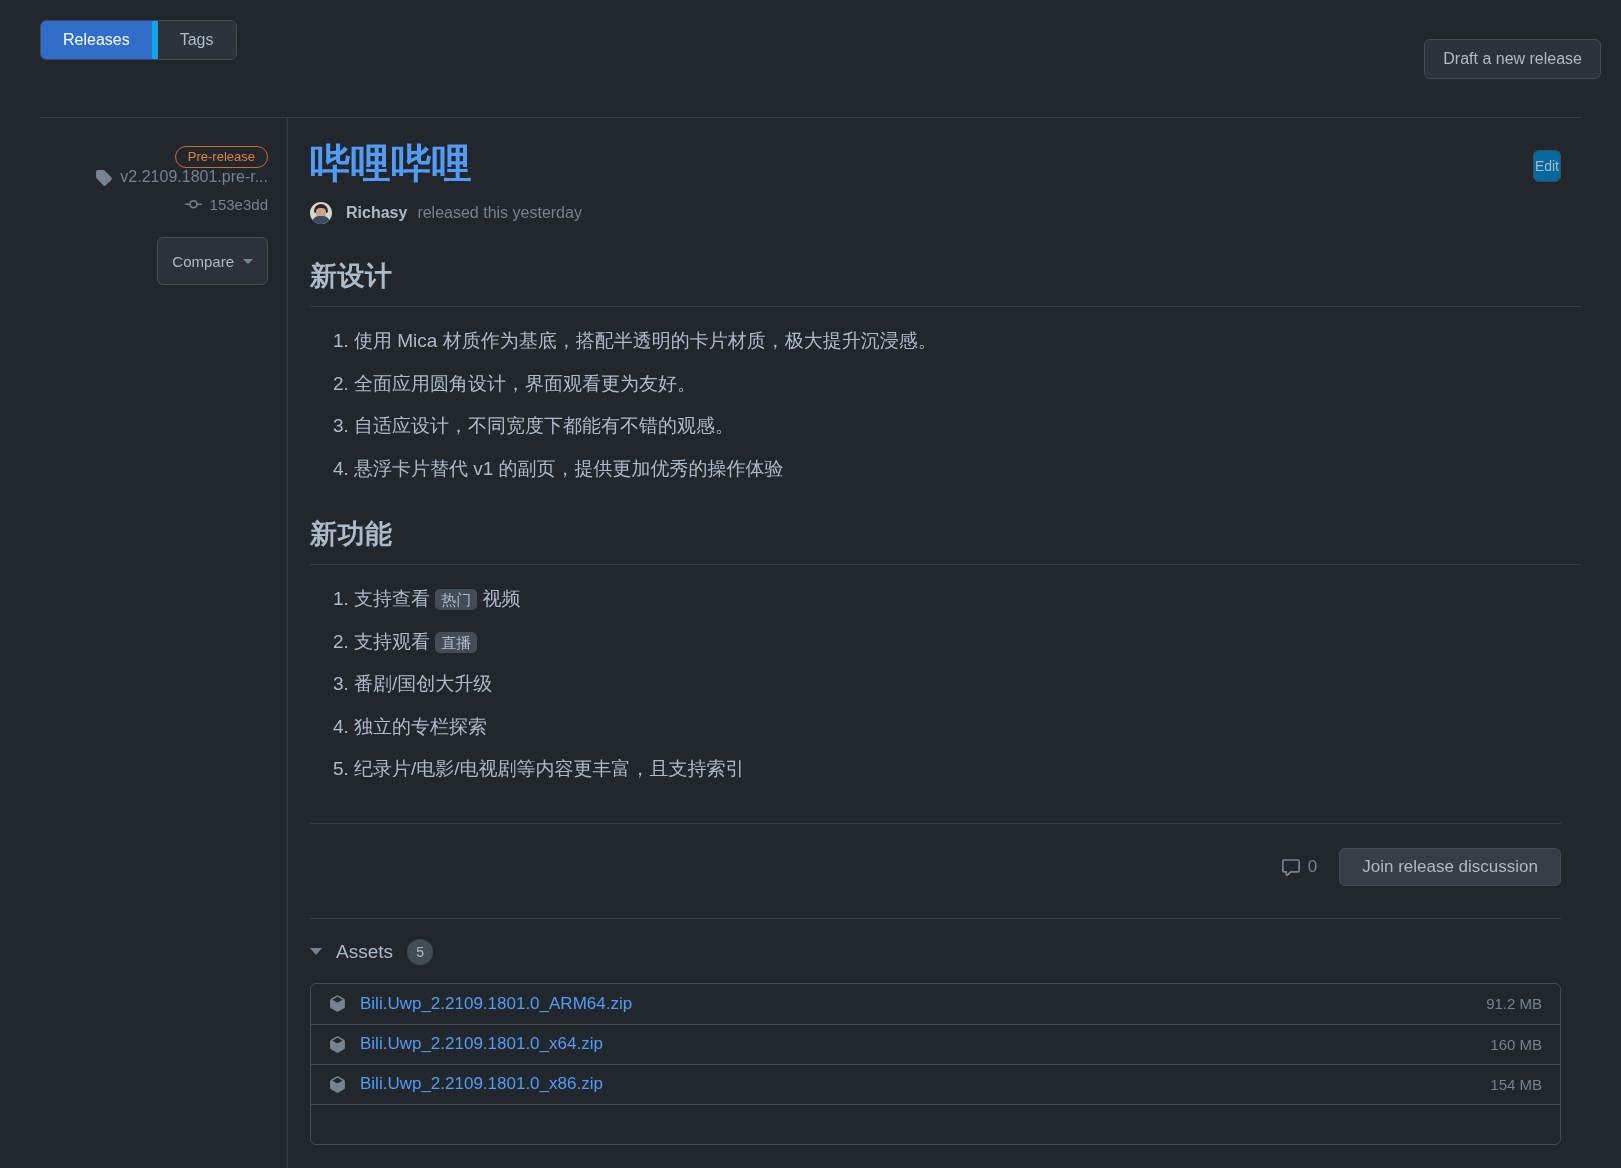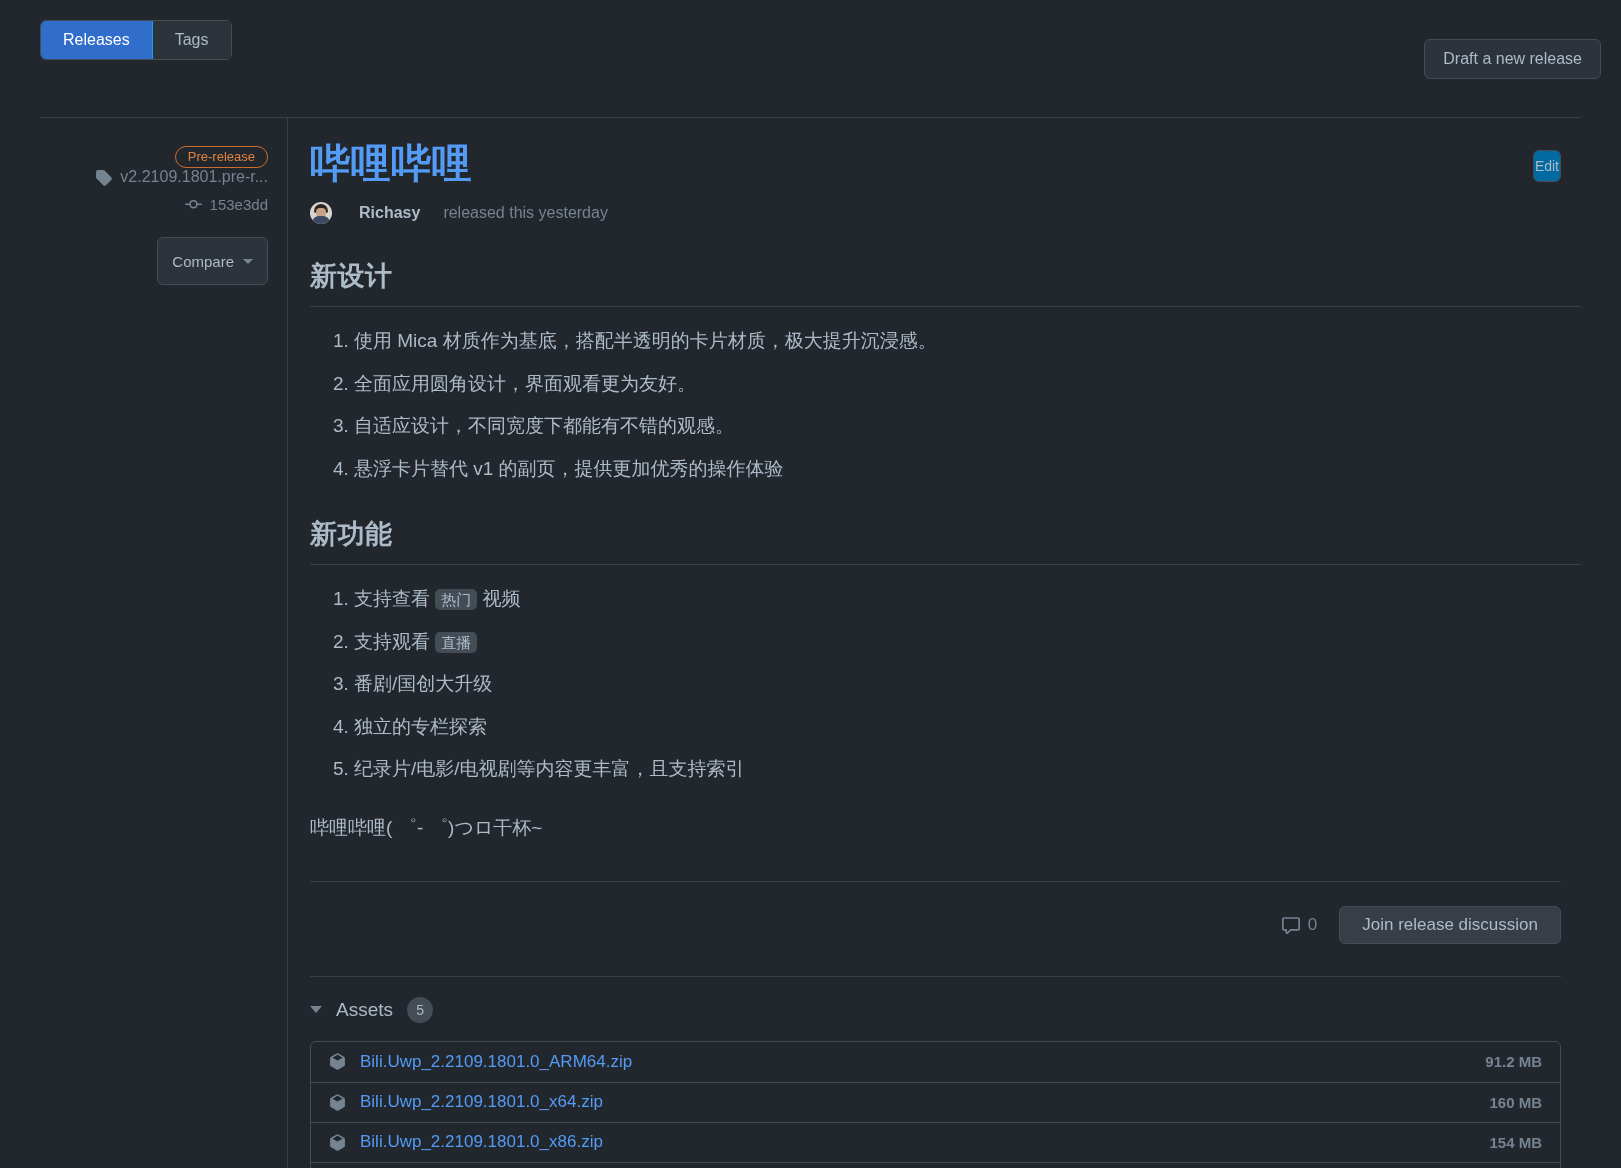--- a/index.html
+++ b/index.html
@@ -19,21 +19,21 @@
     display: inline-flex; border: 1px solid #444c56; border-radius: 6px;
     overflow: hidden; height: 40px; align-items: stretch;
   }
   .seg-btn {
     display: flex; align-items: center; justify-content: center;
     padding: 0 22px; font-size: 16px; color: #adbac7;
     background: #2d333b; cursor: pointer; border: 0;
     font-family: inherit; line-height: 1;
   }
   .seg-btn.active { background: #316dca; color: #ffffff; font-weight: 400; }
-  .seg-btn + .seg-btn { border-left: 1px solid #0ea5e9; }
+  .seg-btn + .seg-btn { border-left: 6px solid #0ea5e9; }
 
   .draft-btn {
     position: absolute; right: 20px; top: 39px;
     background: #2d333b; color: #adbac7; border: 1px solid #444c56;
     border-radius: 6px; padding: 0 18px; height: 40px; font-size: 16px;
     cursor: pointer; font-family: inherit; line-height: 38px;
   }
 
   .hr-top { position: absolute; left: 40px; right: 40px; top: 117px; height: 1px; background: #373e47; }
 
@@ -71,21 +71,21 @@
   .rel-title {
     color: #539bf5; font-size: 40px; font-weight: 600; margin: 0; line-height: 1.15;
     letter-spacing: .5px;
   }
   .edit-btn {
     position: absolute; right: 20px; top: 32px;
     background: #0369a1; border: 1px solid #444c56; color: #adbac7;
     border-radius: 6px; padding: 0 1px; height: 32px; font-size: 14px;
     cursor: pointer; font-family: inherit;
   }
-  .byline { display: flex; align-items: center; gap: 27px; margin-top: 16px; color: #768390; font-size: 16px; }
+  .byline { display: flex; align-items: center; gap: 14px; margin-top: 16px; color: #768390; font-size: 16px; }
   .avatar {
     width: 22px; height: 22px; border-radius: 50%; overflow: hidden; flex: 0 0 auto;
     background: #d8d5cf; position: relative;
   }
   .avatar .hair { position:absolute; left:4px; top:2px; width:14px; height:9px; background:#2b2420; border-radius:7px 7px 2px 2px;}
   .avatar .face { position:absolute; left:6px; top:6px; width:10px; height:9px; background:#c9a288; border-radius:4px;}
   .avatar .body { position:absolute; left:2px; bottom:0; width:18px; height:8px; background:#3c4a63; border-radius:7px 7px 0 0;}
   .byline .user { color: #adbac7; font-weight: 600; }
 
   h2.sec {
@@ -127,21 +127,21 @@
   .asset-box {
     margin-top: 18px; margin-right: 20px; border: 1px solid #444c56;
     border-radius: 6px; overflow: hidden;
   }
   .asset-row {
     display: flex; align-items: center; height: 40px; padding: 0 18px;
     border-top: 1px solid #444c56; cursor: pointer;
   }
   .asset-row:first-child { border-top: 0; }
   .asset-name { color: #539bf5; font-size: 17px; margin-left: 14px; flex: 1; }
-  .asset-size { color: #768390; font-size: 15px; font-weight: bold; }
+  .asset-size { color: #768390; font-size: 15px; }
 </style>
 </head>
 <body>
 
 <div class="page">
 
   <div class="topbar">
     <div class="segmented">
       <button class="seg-btn active">Releases</button>
       <button class="seg-btn">Tags</button>
@@ -211,21 +211,20 @@
           <span>支持查看 </span><code class="inline">热门</code><span> 视频</span>
         </li>
         <li>
           <span>支持观看 </span><code class="inline">直播</code><span></span>
         </li>
         <li>番剧/国创大升级</li>
         <li>独立的专栏探索</li>
         <li>纪录片/电影/电视剧等内容更丰富，且支持索引</li>
       </ol>
 
-      <p class="kaomoji">哔哩哔哩( ゜- ゜)つロ干杯~</p>
 
       <div class="hr-mid"></div>
 
       <div class="discussion-row">
         <span class="comment-count">
           <span class="ico">
             <svg width="18" height="18" viewBox="0 0 16 16" fill="currentColor">
                 <path d="M1.75 1h12.5c.966 0 1.75.784 1.75 1.75v8.5A1.75 1.75 0 0114.25 13H8.061l-2.574 2.573A1.458 1.458 0 013 14.543V13H1.75A1.75 1.75 0 010 11.25v-8.5C0 1.784.784 1 1.75 1zM1.5 2.75v8.5c0 .138.112.25.25.25h2a.75.75 0 01.75.75v2.19l2.72-2.72a.75.75 0 01.53-.22h6.5a.25.25 0 00.25-.25v-8.5a.25.25 0 00-.25-.25H1.75a.25.25 0 00-.25.25z"></path>
               </svg>
           </span>

